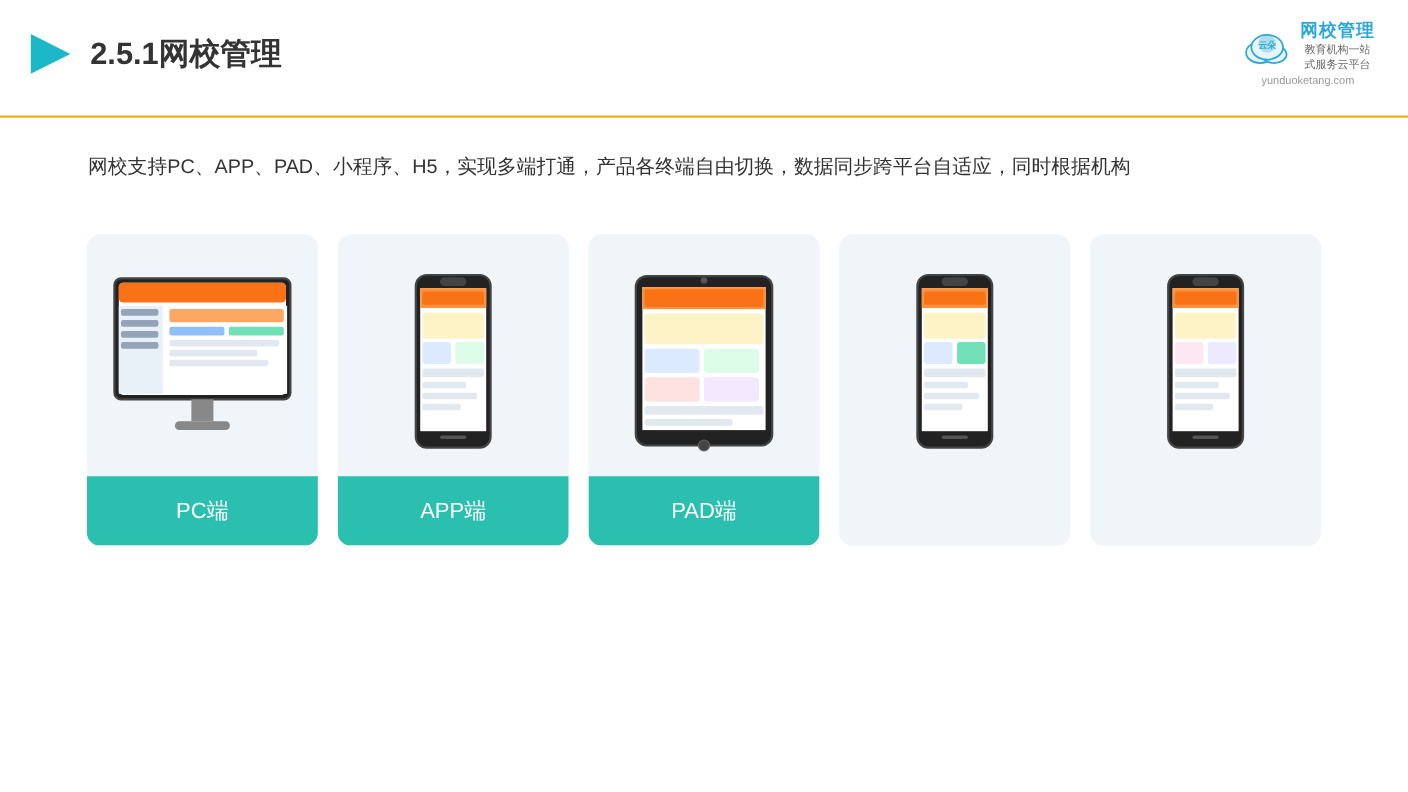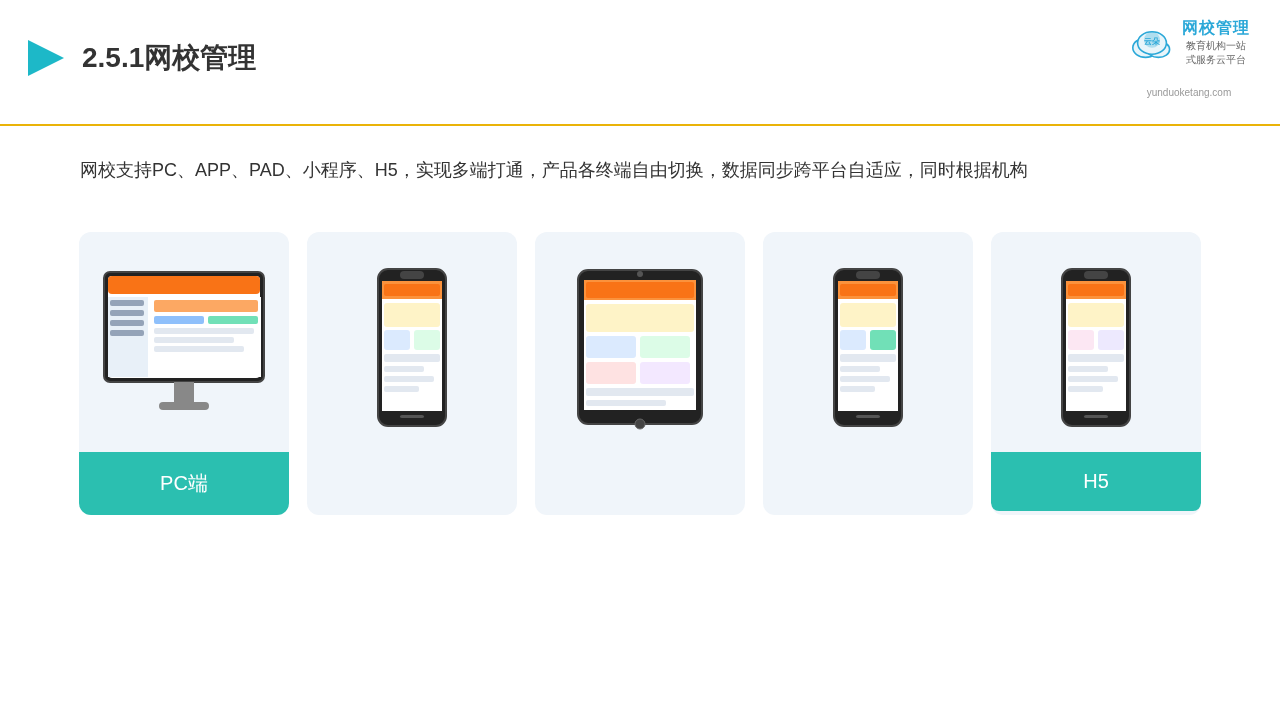--- a/index.html
+++ b/index.html
@@ -67,21 +67,21 @@
       font-size: 10px;
       color: #666;
       text-align: center;
       line-height: 1.4;
     }
 
     .brand-url {
       font-size: 10px;
       color: #999;
       text-align: center;
-      margin-top: 20px;
+      margin-top: 1px;
     }
 
     
     .description {
       padding: 28px 110px 16px 80px;
       font-size: 18px;
       color: #333;
       line-height: 1.8;
     }
 
@@ -240,20 +240,21 @@
         <rect x="12" y="65" width="26" height="20" rx="3" fill="#dbeafe"></rect>
         <rect x="42" y="65" width="26" height="20" rx="3" fill="#dcfce7"></rect>
         <rect x="12" y="89" width="56" height="8" rx="2" fill="#e2e8f0"></rect>
         <rect x="12" y="101" width="40" height="6" rx="2" fill="#e2e8f0"></rect>
         <rect x="12" y="111" width="50" height="6" rx="2" fill="#e2e8f0"></rect>
         <rect x="12" y="121" width="35" height="6" rx="2" fill="#e2e8f0"></rect>
 
         <rect x="28" y="150" width="24" height="3" rx="2" fill="#555"></rect>
       </svg>
     </div>
+    <div class="device-label">APP端</div>
   </div>
 
   <div class="device-card">
     <div class="device-image-area">
 
       <svg class="tablet-device" viewBox="0 0 140 170">
         <rect x="8" y="8" width="124" height="154" rx="10" ry="10" fill="#222" stroke="#444" stroke-width="2"></rect>
         <rect x="14" y="18" width="112" height="130" fill="#fff"></rect>
 
         <rect x="14" y="18" width="112" height="20" fill="#fb923c"></rect>
@@ -265,20 +266,21 @@
         <rect x="16" y="100" width="50" height="22" rx="3" fill="#fee2e2"></rect>
         <rect x="70" y="100" width="50" height="22" rx="3" fill="#f3e8ff"></rect>
         <rect x="16" y="126" width="108" height="8" rx="2" fill="#e2e8f0"></rect>
         <rect x="16" y="138" width="80" height="6" rx="2" fill="#e2e8f0"></rect>
 
         <circle cx="70" cy="12" r="3" fill="#555"></circle>
 
         <circle cx="70" cy="162" r="5" fill="#444" stroke="#666" stroke-width="1"></circle>
       </svg>
     </div>
+    <div class="device-label">PAD端</div>
   </div>
 
   <div class="device-card">
     <div class="device-image-area">
 
       <svg class="mini-phone" viewBox="0 0 80 165">
         <rect x="6" y="4" width="68" height="157" rx="10" ry="10" fill="#222" stroke="#444" stroke-width="2"></rect>
         <rect x="10" y="16" width="60" height="130" fill="#fff"></rect>
 
         <rect x="28" y="6" width="24" height="8" rx="4" fill="#444"></rect>
@@ -315,16 +317,15 @@
         <rect x="12" y="65" width="26" height="20" rx="3" fill="#fce7f3"></rect>
         <rect x="42" y="65" width="26" height="20" rx="3" fill="#ede9fe"></rect>
         <rect x="12" y="89" width="56" height="8" rx="2" fill="#e2e8f0"></rect>
         <rect x="12" y="101" width="40" height="6" rx="2" fill="#e2e8f0"></rect>
         <rect x="12" y="111" width="50" height="6" rx="2" fill="#e2e8f0"></rect>
         <rect x="12" y="121" width="35" height="6" rx="2" fill="#e2e8f0"></rect>
 
         <rect x="28" y="150" width="24" height="3" rx="2" fill="#555"></rect>
       </svg>
     </div>
-    <div class="device-label">H5</div>
   </div>
 
 </div>
 
 </body></html>

